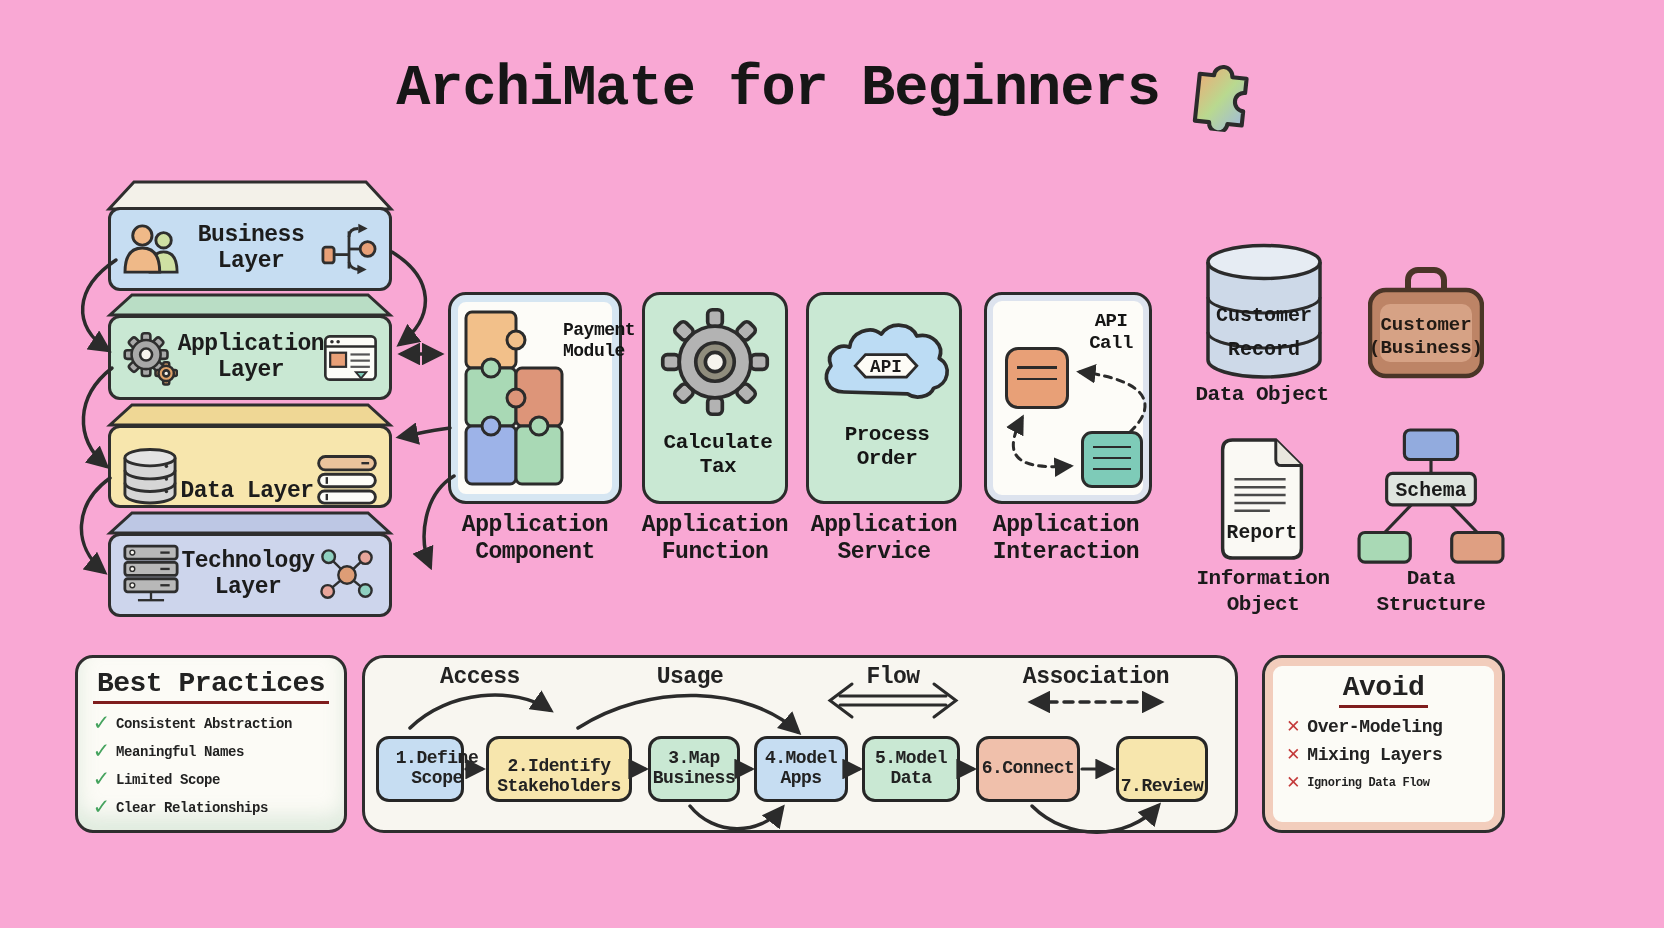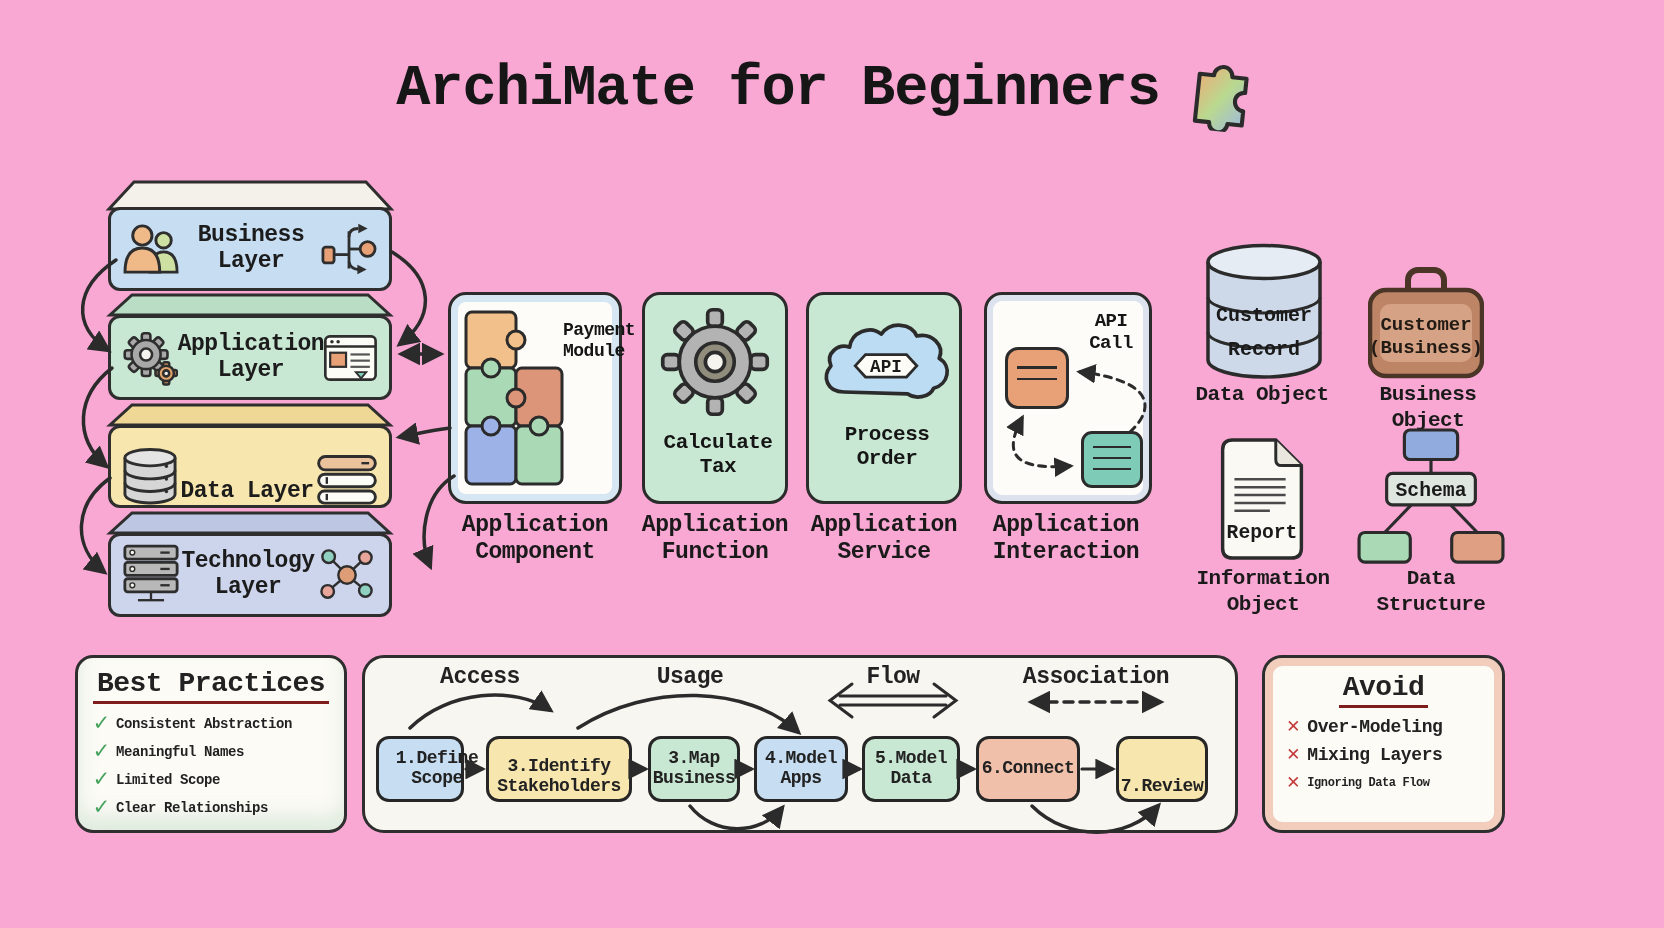--- a/index.html
+++ b/index.html
@@ -262,21 +262,20 @@
   </svg>
   <div class="obj-label" style="left:1182px;top:382px;width:160px;font-size:21px;">Data Object</div>
 
   <svg class="abs" style="left:1368px;top:266px;z-index:2;" width="116" height="114" viewBox="0 0 116 114">
     <rect x="40" y="4" width="36" height="28" rx="10" fill="none" stroke="#4a3527" stroke-width="6"></rect>
     <rect x="2" y="24" width="112" height="86" rx="16" fill="#bd8466" stroke="#4a3527" stroke-width="4.5"></rect>
     <rect x="12" y="38" width="92" height="58" rx="10" fill="#d6a285"></rect>
     <text x="58" y="64" text-anchor="middle" font-size="19" font-weight="bold" fill="#221a14">Customer</text>
     <text x="58" y="87" text-anchor="middle" font-size="19" font-weight="bold" fill="#221a14">(Business)</text>
   </svg>
-  <div class="obj-label" style="left:1338px;top:382px;width:180px;font-size:21px;">Business Object</div>
 
   <svg class="abs" style="left:1218px;top:436px;z-index:2;" width="88" height="126" viewBox="0 0 88 128">
     <path d="M4 14 Q4 4 14 4 L58 4 L84 30 L84 114 Q84 124 74 124 L14 124 Q4 124 4 114 Z" fill="#faf9f4" stroke="#2b2b2b" stroke-width="3.5"></path>
     <path d="M58 4 L58 24 Q58 30 64 30 L84 30" fill="#e9e7de" stroke="#2b2b2b" stroke-width="3"></path>
     <g stroke="#4a4a4a" stroke-width="2.6">
       <line x1="16" y1="44" x2="68" y2="44"></line>
         <line x1="16" y1="52" x2="68" y2="52"></line>
       <line x1="16" y1="60" x2="68" y2="60"></line>
         <line x1="16" y1="68" x2="68" y2="68"></line>
         <line x1="16" y1="76" x2="52" y2="76"></line>
@@ -322,21 +321,21 @@
   </div>
 
   <div class="flow-box" style="background:#f8f6f0;"></div>
 
   <div class="rel-label" style="left:425px;width:110px;">Access</div>
   <div class="rel-label" style="left:635px;width:110px;">Usage</div>
   <div class="rel-label" style="left:843px;width:100px;">Flow</div>
   <div class="rel-label" style="left:1011px;width:170px;">Association</div>
 
   <div class="step c-blue" style="left:376px;width:88px;padding-left:36px;">1.Define Scope</div>
-  <div class="step c-yellow" style="left:486px;width:146px;">3.Identify Stakeholders</div>
+  <div class="step c-yellow" style="left:486px;width:146px;">2.Identify Stakeholders</div>
   <div class="step c-green" style="left:648px;width:92px;">3.Map Business</div>
   <div class="step c-blue" style="left:754px;width:94px;">4.Model Apps</div>
   <div class="step c-green" style="left:862px;width:98px;">5.Model Data</div>
   <div class="step c-salmon" style="left:976px;width:104px;">6.Connect</div>
   <div class="step c-yellow" style="left:1116px;width:92px;">7.Review</div>
 
   <div class="panel" style="left:1262px;width:243px;box-shadow:inset 0 0 0 8px #f2cdbc;border-radius:20px;">
     <h2 style="margin-top:14px;">Avoid</h2>
     <div class="items" style="padding-left:22px;">
       <div class="pitem" style="font-size:18px;margin:7px 0;">

